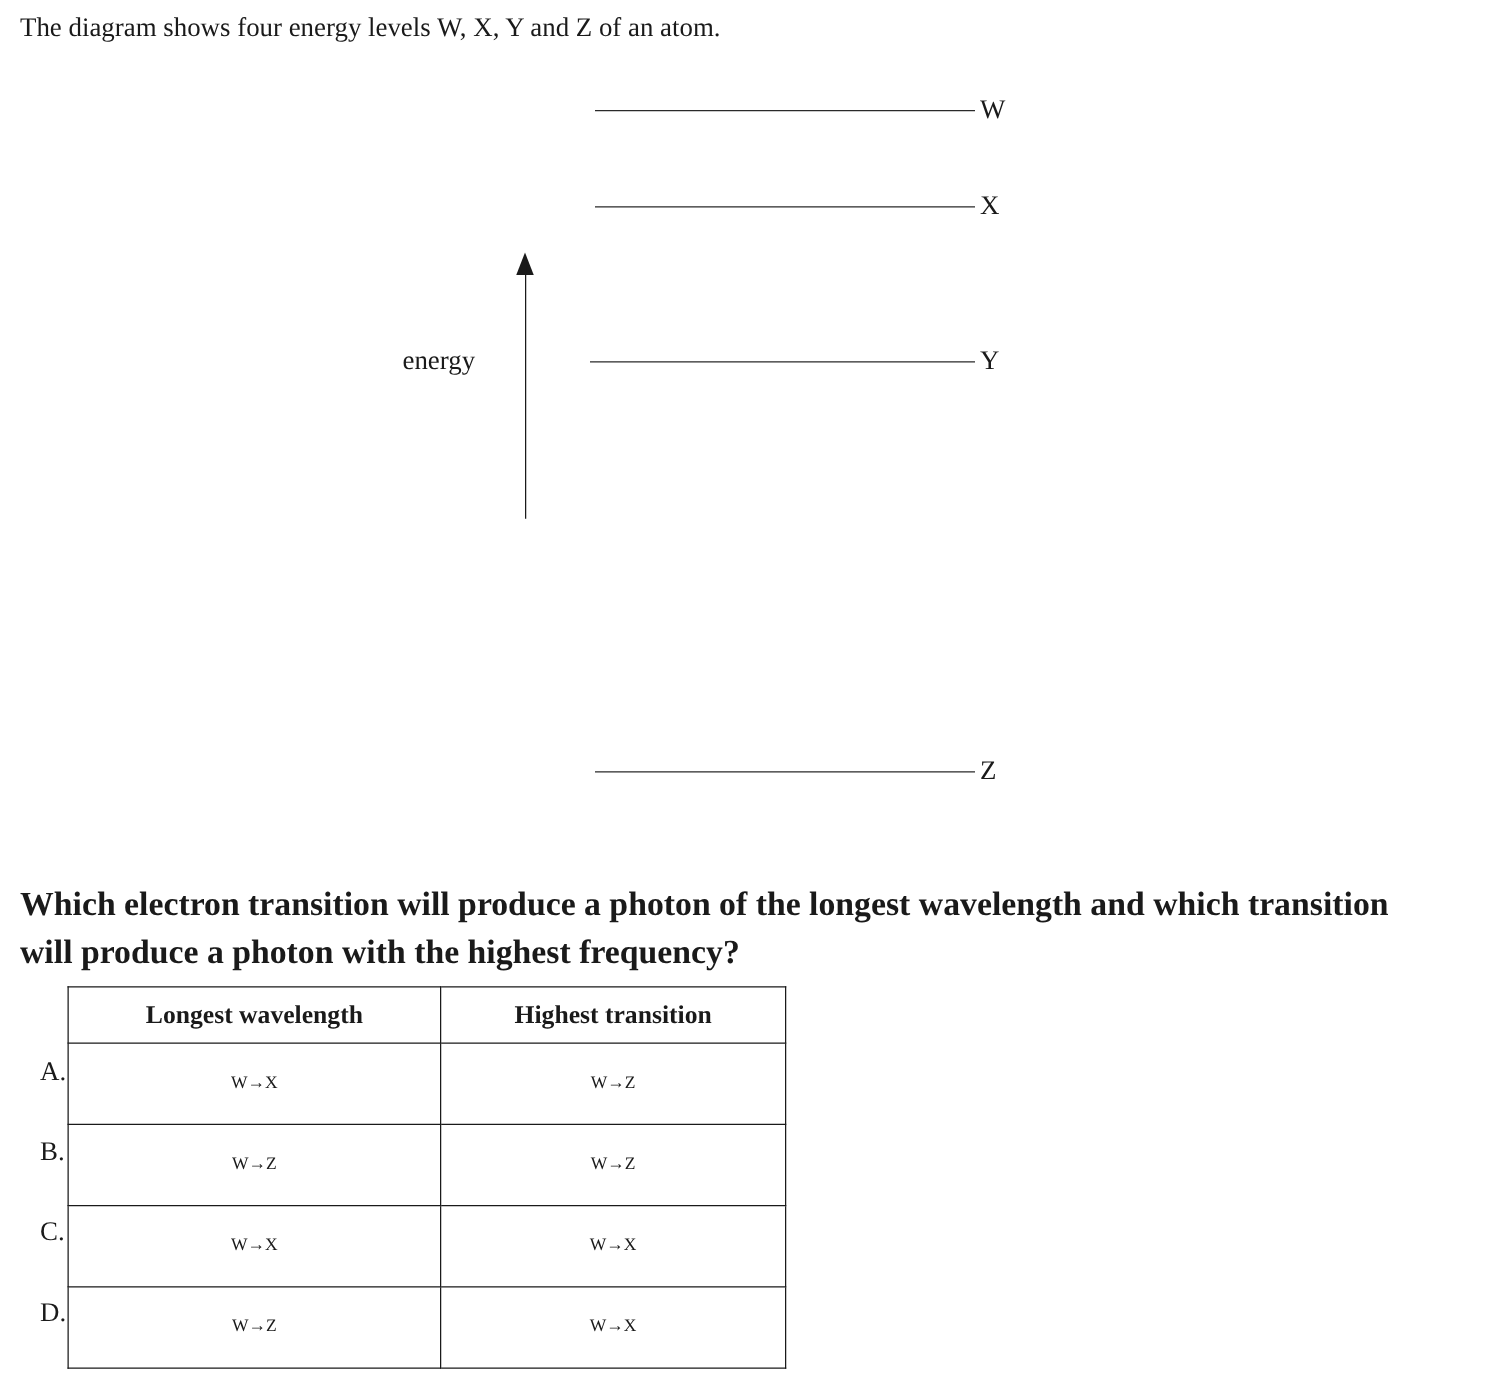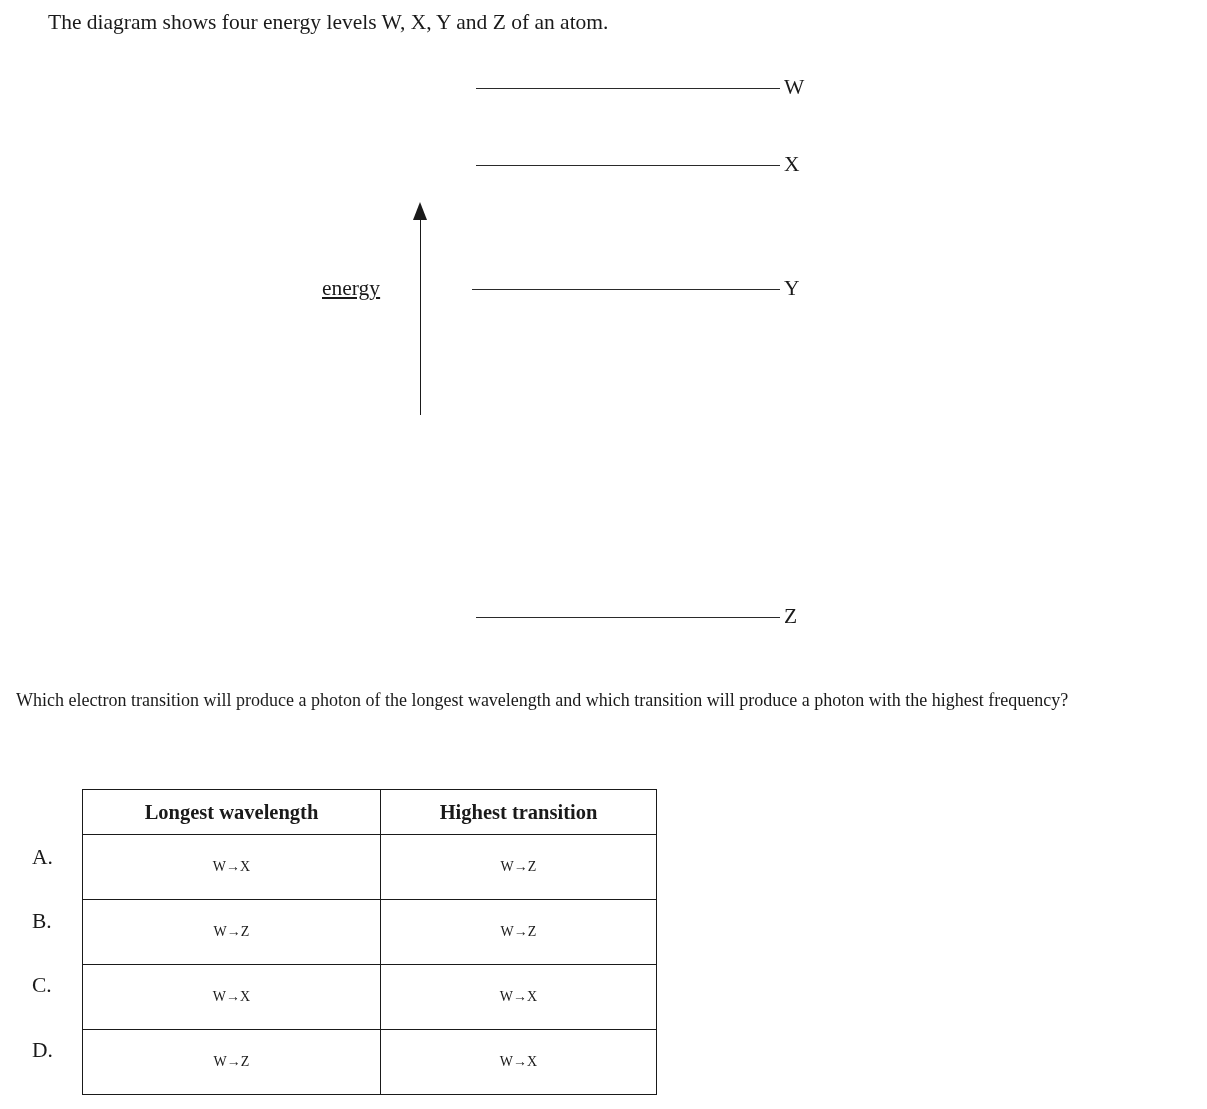--- a/index.html
+++ b/index.html
@@ -15,21 +15,20 @@
     color: #1a1a1a;
     overflow: hidden;
   }
   .intro {
     position: absolute;
     left: 16px;
     top: 8px;
     font-size: 21.5px;
     line-height: 1.35;
     white-space: nowrap;
-    margin-left: 32px;
   }
 
   
   .diagram {
     position: absolute;
     left: 0;
     top: 50px;
     width: 1207px;
     height: 620px;
   }
@@ -59,43 +58,43 @@
     height: 0;
     border-left: 7.5px solid transparent;
     border-right: 7.5px solid transparent;
     border-bottom: 18px solid #1a1a1a;
   }
   .axis-caption {
     position: absolute;
     left: 322px;
     top: 226px;
     font-size: 21.5px;
-    text-decoration: underline;
   }
 
   
   .question {
     position: absolute;
     left: 16px;
-    top: 688px;
+    top: 704px;
     width: 1130px;
-    font-size: 18px;
+    font-size: 27px;
     line-height: 1.42;
+    font-weight: bold;
   }
 
   
   .table-wrap {
     position: absolute;
     left: 16px;
     top: 789px;
     width: 700px;
   }
   table.opts {
     border-collapse: collapse;
-    margin-left: 66px;
+    margin-left: 38px;
     table-layout: fixed;
   }
   table.opts td, table.opts th {
     border: 1.3px solid #1a1a1a;
     font-size: 14px;
     text-align: center;
     vertical-align: middle;
     font-weight: normal;
     padding: 0;
     height: 64px;

